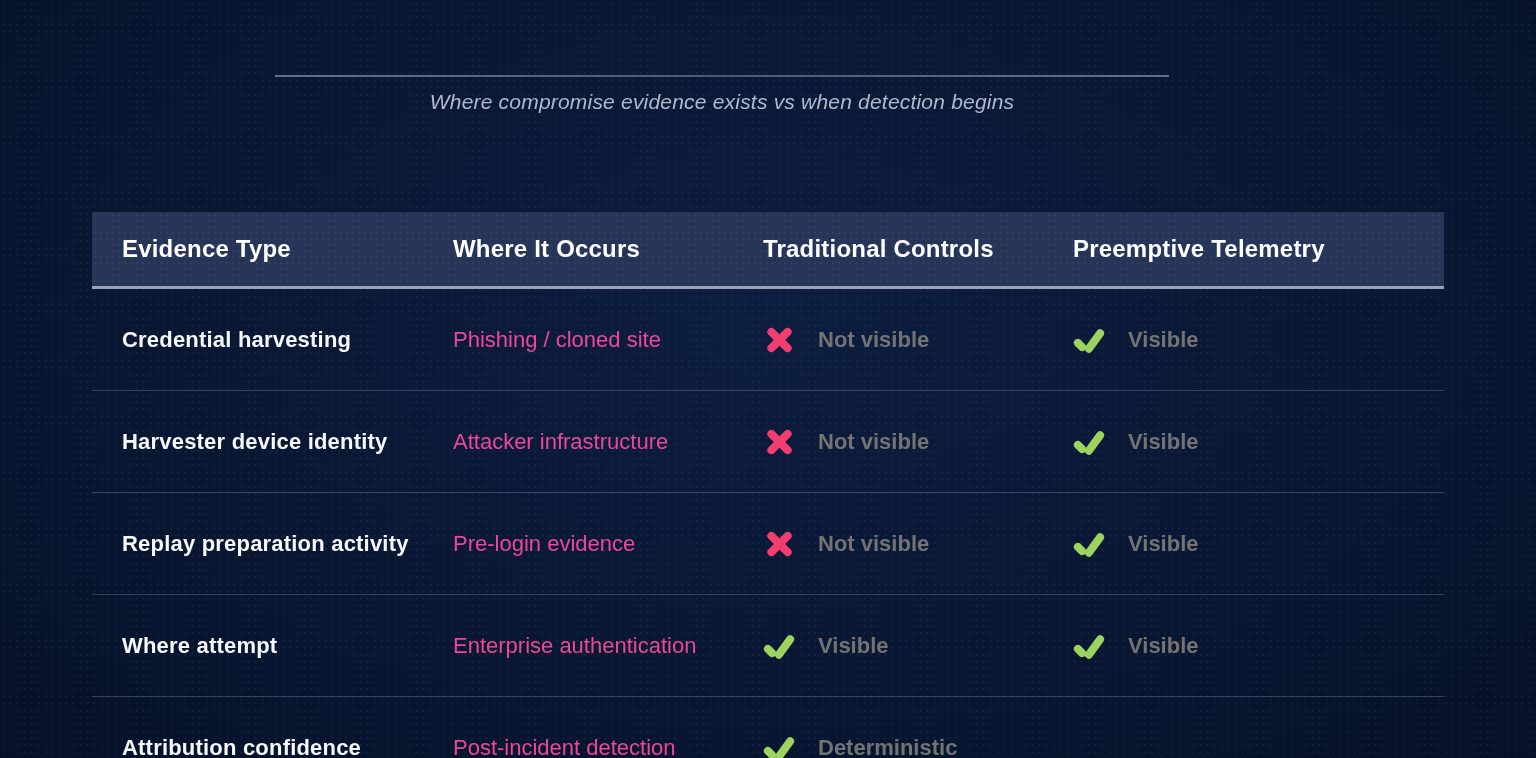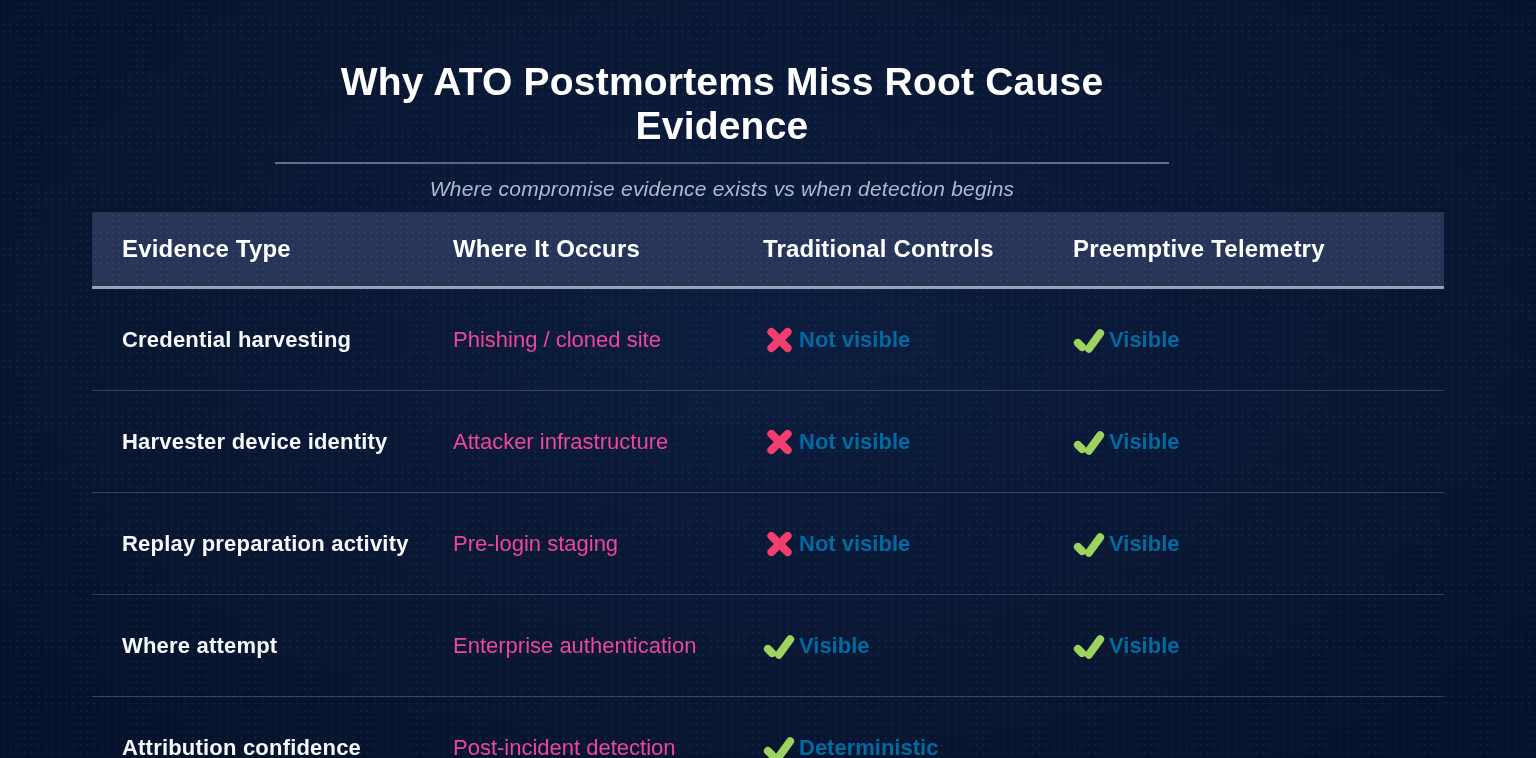--- a/index.html
+++ b/index.html
@@ -42,21 +42,21 @@
     background-size:6px 6px;
     border-bottom:3px solid #98a1b8;
     font-size:24px;font-weight:700;color:#ffffff;letter-spacing:0.2px;
   }
   .row{
     height:102px;border-bottom:1px solid rgba(146,157,187,0.33);
     font-size:22px;
   }
   .cell-evidence{font-weight:700;color:#f6f8fc;letter-spacing:0.2px;}
   .cell-where{font-weight:400;color:#ec4899;}
-  .cell-status{display:flex;align-items:center;gap:2px;font-weight:700;color:#0369a1;}
+  .cell-status{display:flex;align-items:center;gap:21px;font-weight:700;color:#737373;}
 
   
   .icon{position:relative;width:34px;height:30px;display:inline-block;flex:0 0 34px;}
   .i-cross-icon::before,.i-cross-icon::after{
     content:"";position:absolute;left:1px;top:11px;width:31px;height:8px;border-radius:5px;background:#f23e6e;
   }
   .i-cross-icon::before{transform:rotate(45deg);}
   .i-cross-icon::after{transform:rotate(-45deg);}
 
   .i-check-icon::before{
@@ -73,21 +73,20 @@
   }
   .i-chevron-down-icon::before{transform:rotate(42deg);left:1px;}
   .i-chevron-down-icon::after{transform:rotate(-42deg);left:14px;}
 </style>
 </head>
 <body>
 
 <div class="texture"></div>
 
 <div class="heading">
-  <h1 class="title">Why ATO Postmortems Miss Root Cause Evidence</h1>
   <div class="title-divider"></div>
   <p class="subtitle">Where compromise evidence exists vs when detection begins</p>
 </div>
 
 <div class="table">
 
   <div class="thead grid-cols">
     <div>Evidence Type</div>
     <div>Where It Occurs</div>
     <div>Traditional Controls</div>
@@ -115,21 +114,21 @@
       <span>Not visible</span>
     </div>
     <div class="cell-status">
       <span class="icon i-check-icon"></span>
       <span>Visible</span>
     </div>
   </div>
 
   <div class="row grid-cols">
     <div class="cell-evidence">Replay preparation activity</div>
-    <div class="cell-where">Pre-login staging</div>
+    <div class="cell-where">Pre-login evidence</div>
     <div class="cell-status">
       <span class="icon i-cross-icon"></span>
       <span>Not visible</span>
     </div>
     <div class="cell-status">
       <span class="icon i-check-icon"></span>
       <span>Visible</span>
     </div>
   </div>
 

